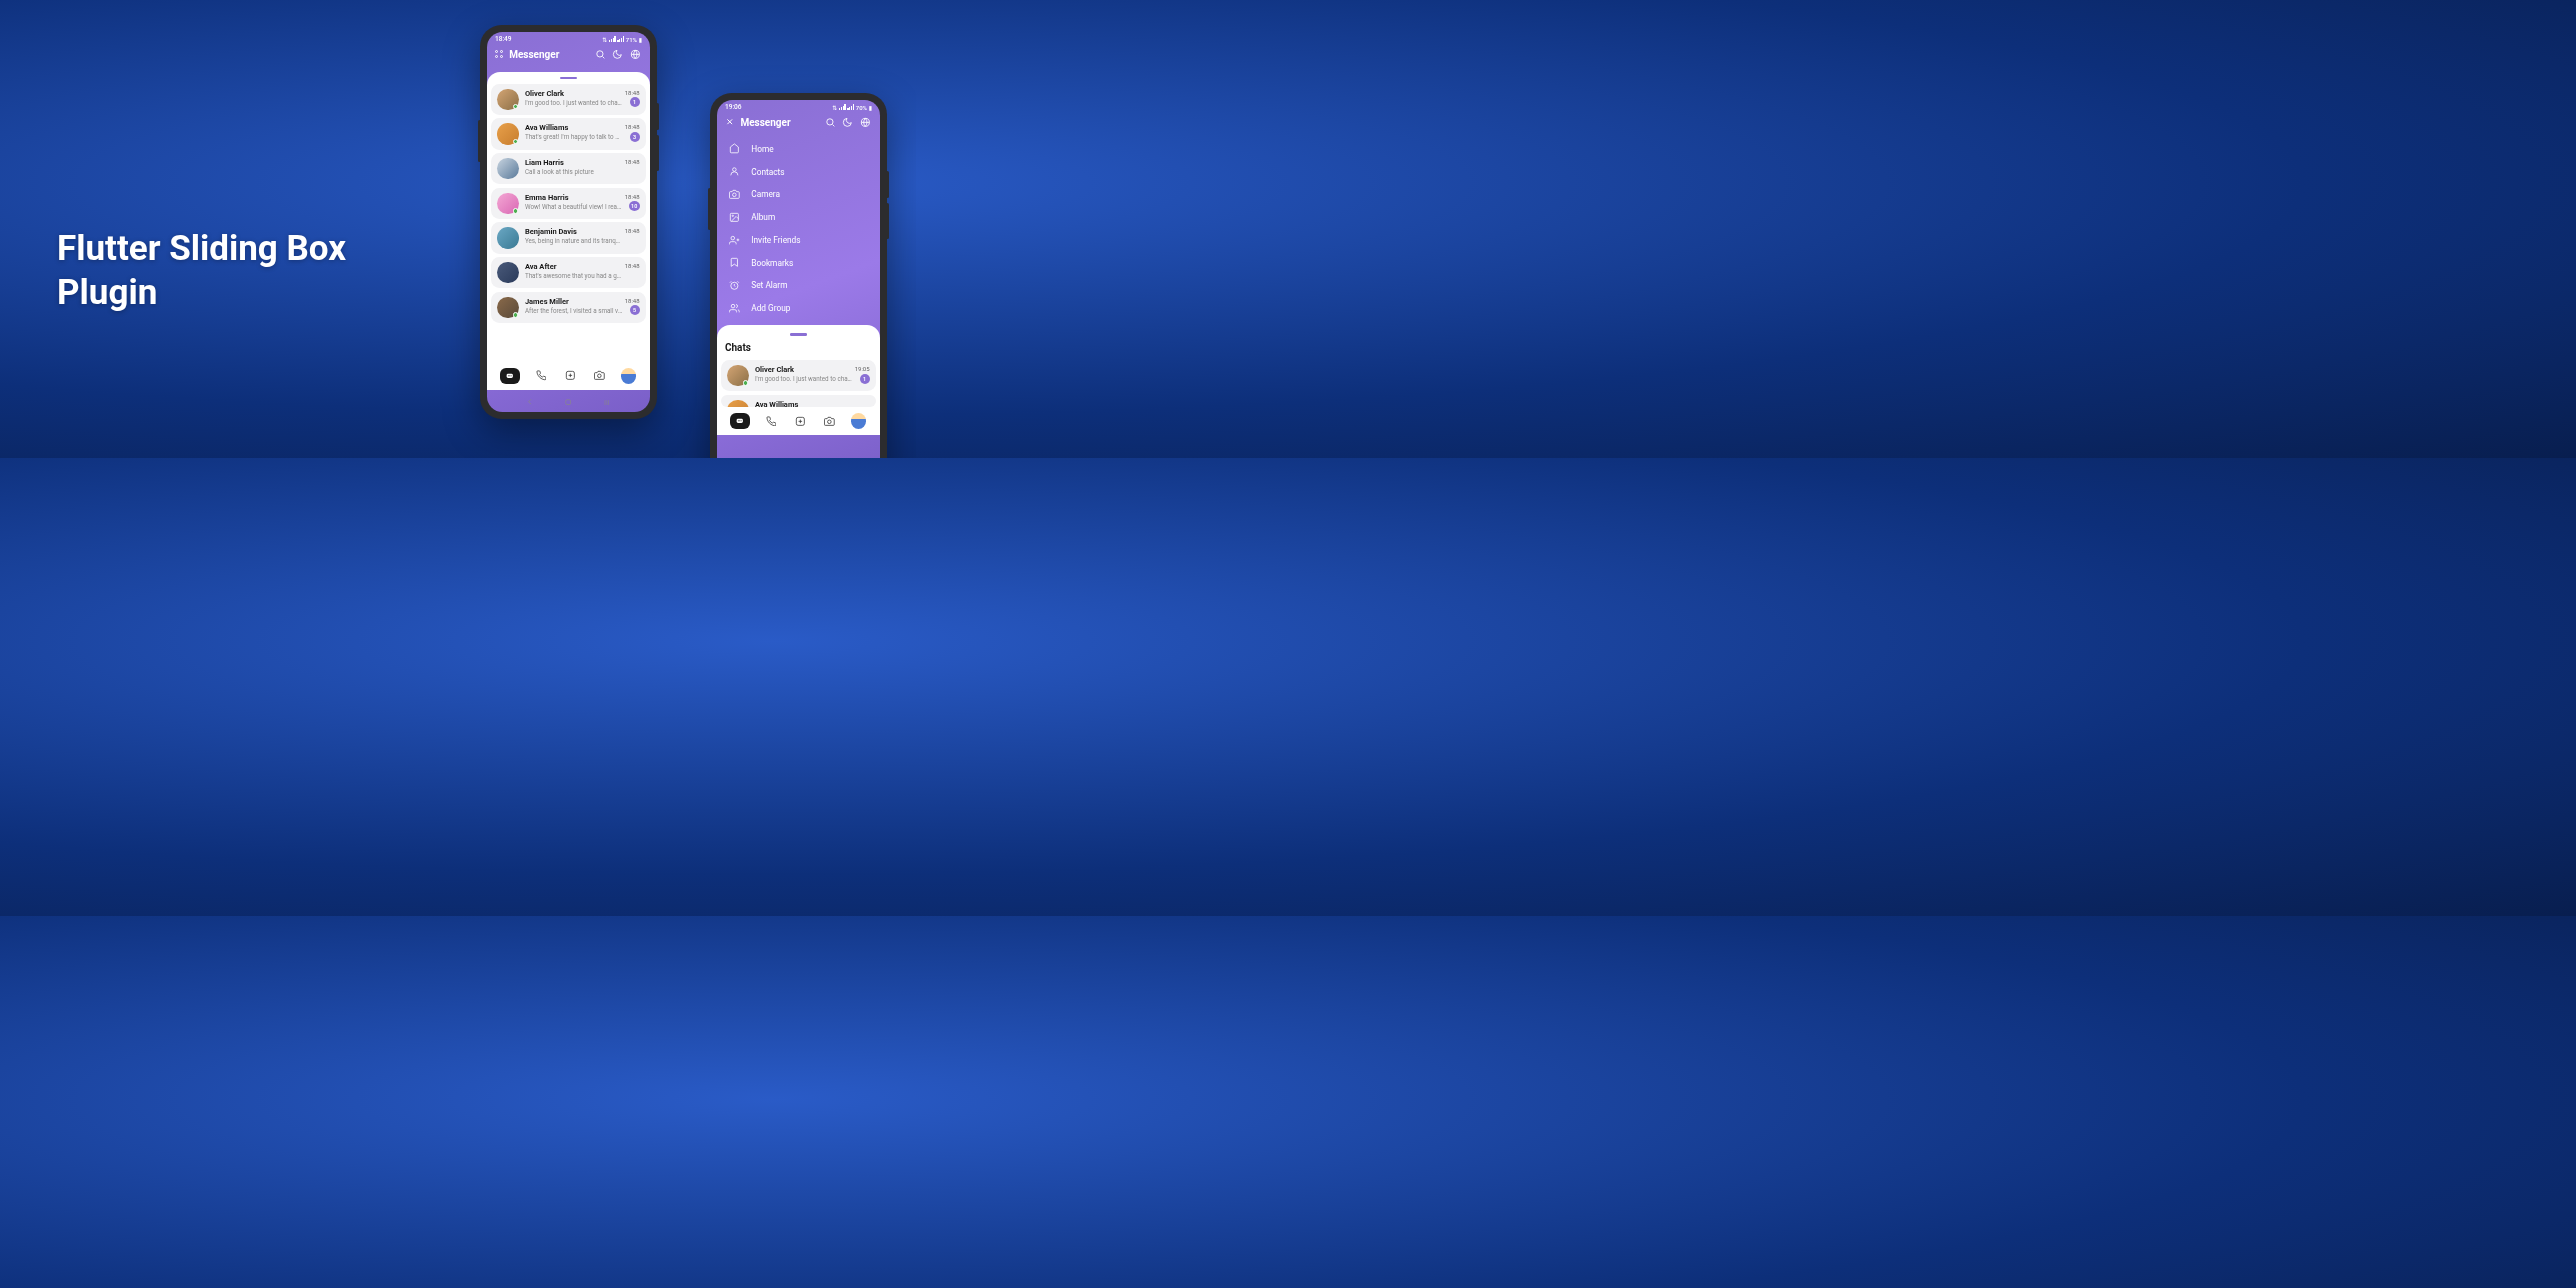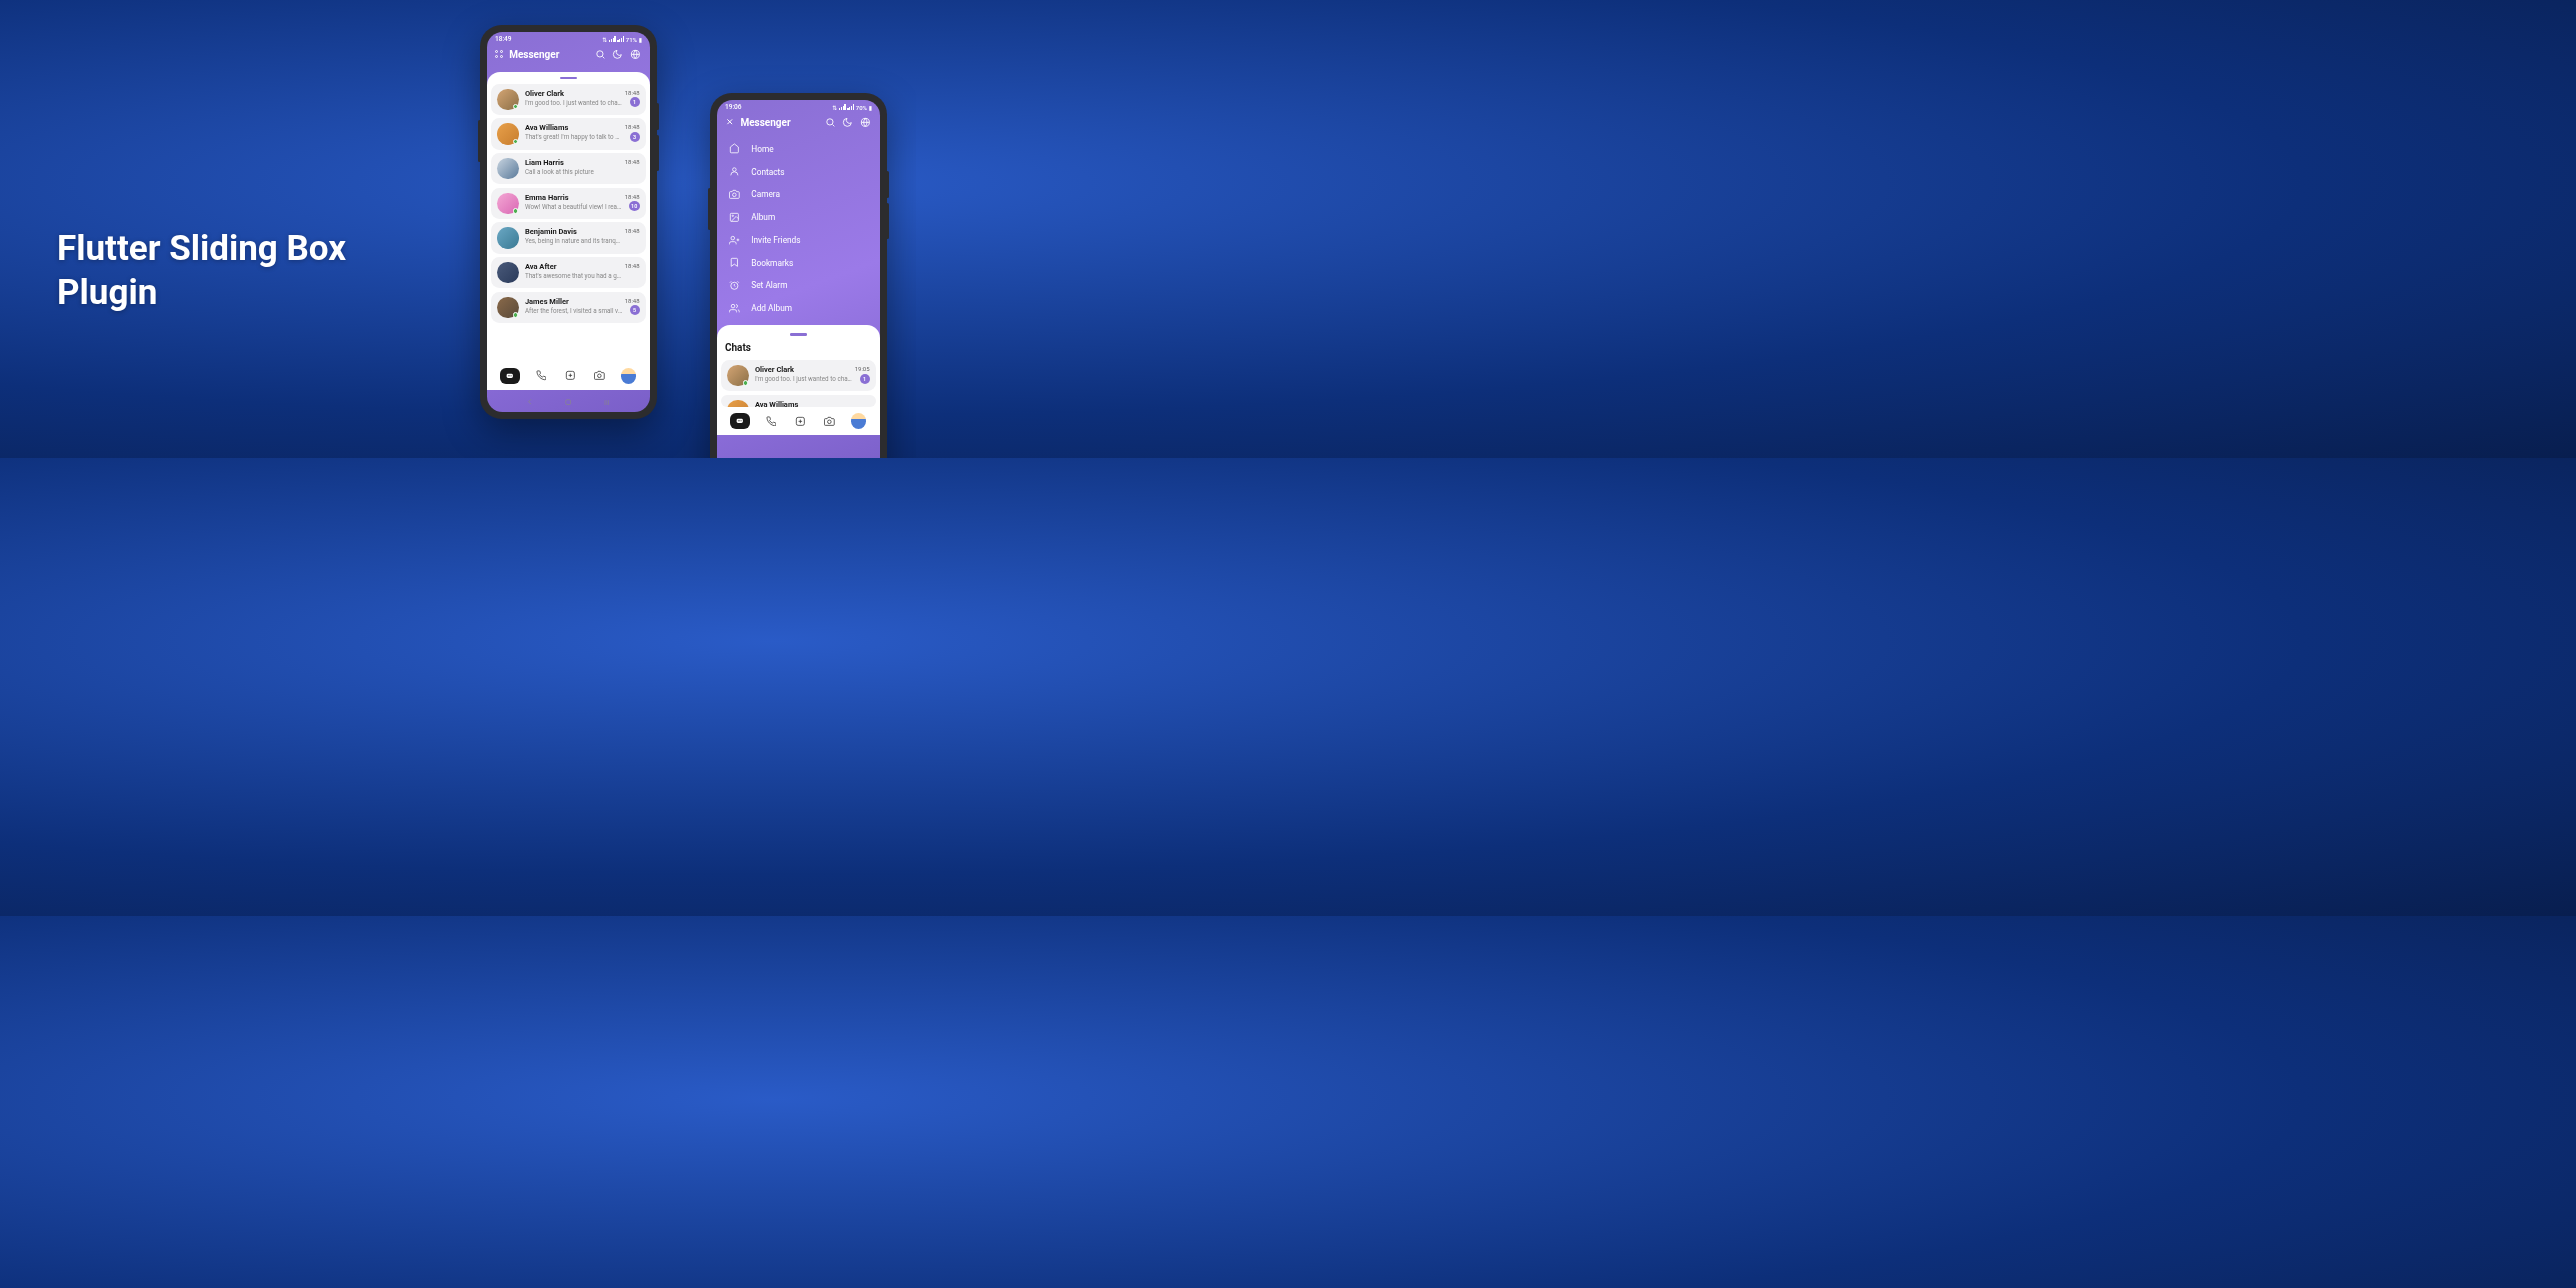--- a/index.html
+++ b/index.html
@@ -368,21 +368,21 @@
     <span class="menu-label">Set Alarm</span>
   </div>
         <div class="menu-item">
     <div class="menu-icon">
             <svg width="10.7" height="10.7" viewBox="0 0 24 24" fill="none" stroke="#fff" stroke-width="1.8">
               <path d="M17 21v-2a4 4 0 00-4-4H5a4 4 0 00-4 4v2"></path>
               <circle cx="9" cy="7" r="4"></circle>
               <path d="M23 21v-2a4 4 0 00-3-3.87M16 3.13a4 4 0 010 7.75"></path>
             </svg>
           </div>
-    <span class="menu-label">Add Album</span>
+    <span class="menu-label">Add Group</span>
   </div>
         <div class="menu-item">
     <div class="menu-icon">
             <svg width="10.7" height="10.7" viewBox="0 0 24 24" fill="none" stroke="#fff" stroke-width="1.8">
               <circle cx="12" cy="8" r="4"></circle>
               <path d="M20 21a8 8 0 10-16 0"></path>
             </svg>
           </div>
     <span class="menu-label">Contacts</span>
   </div>

